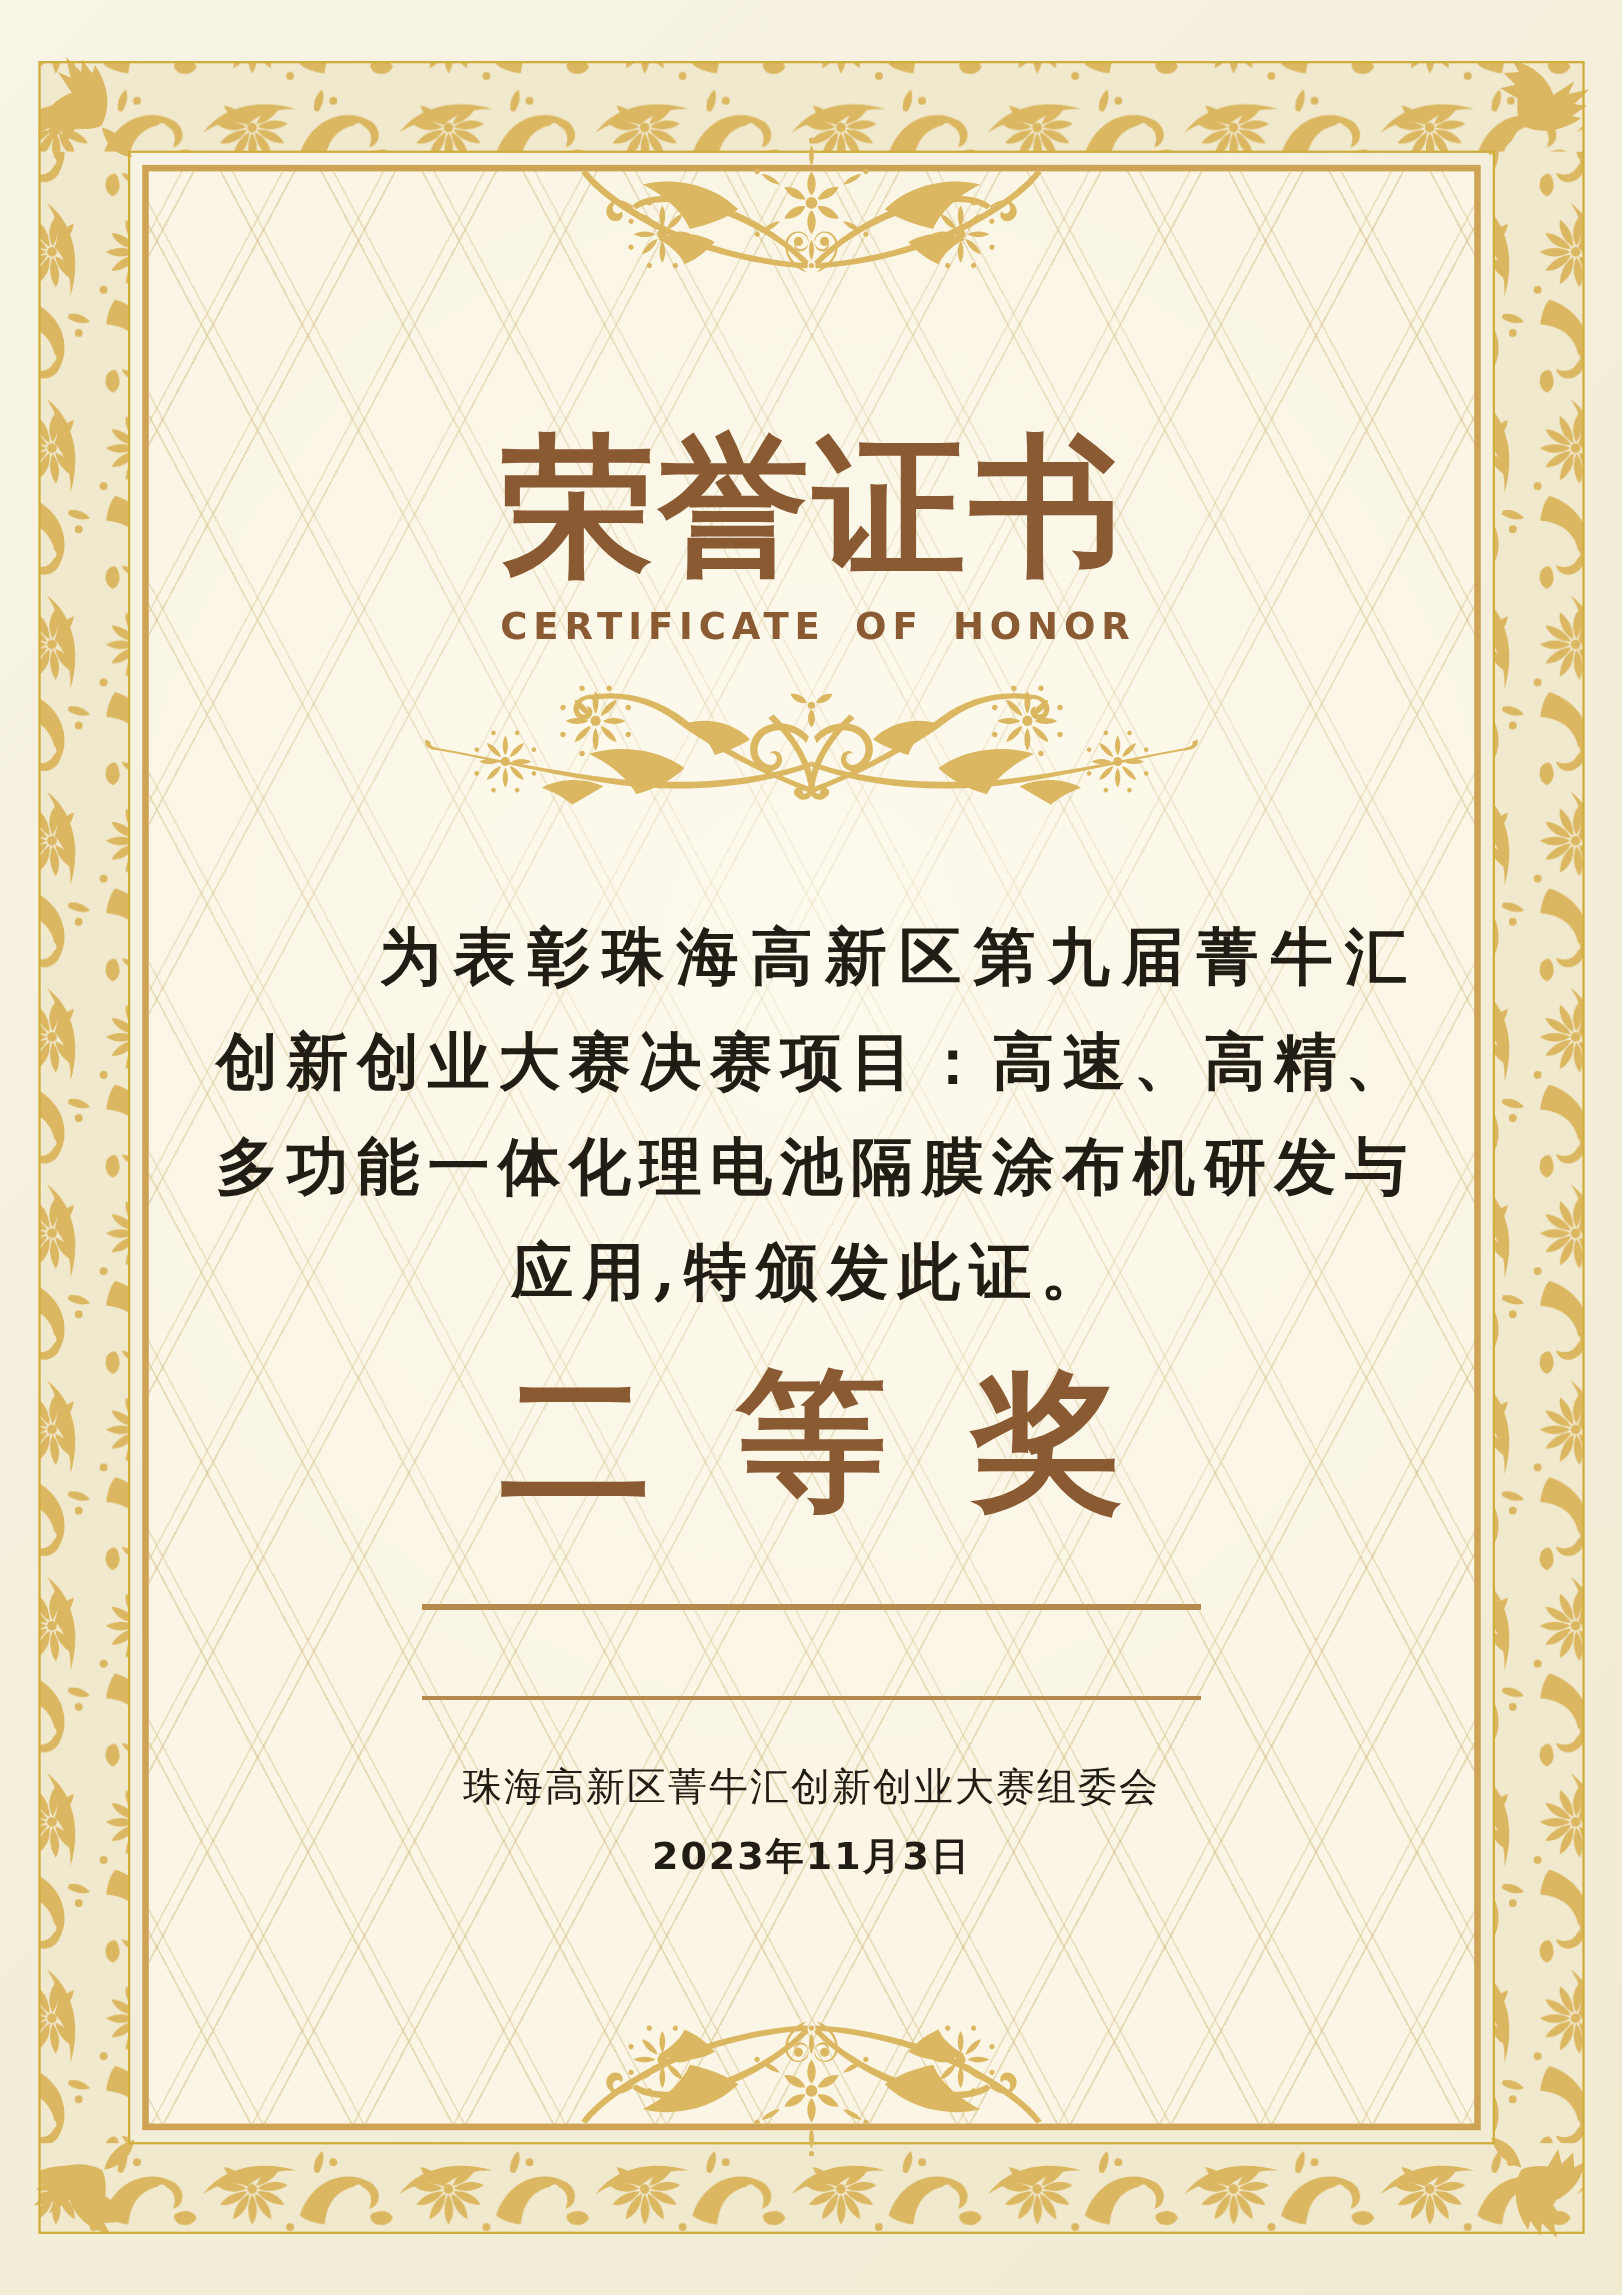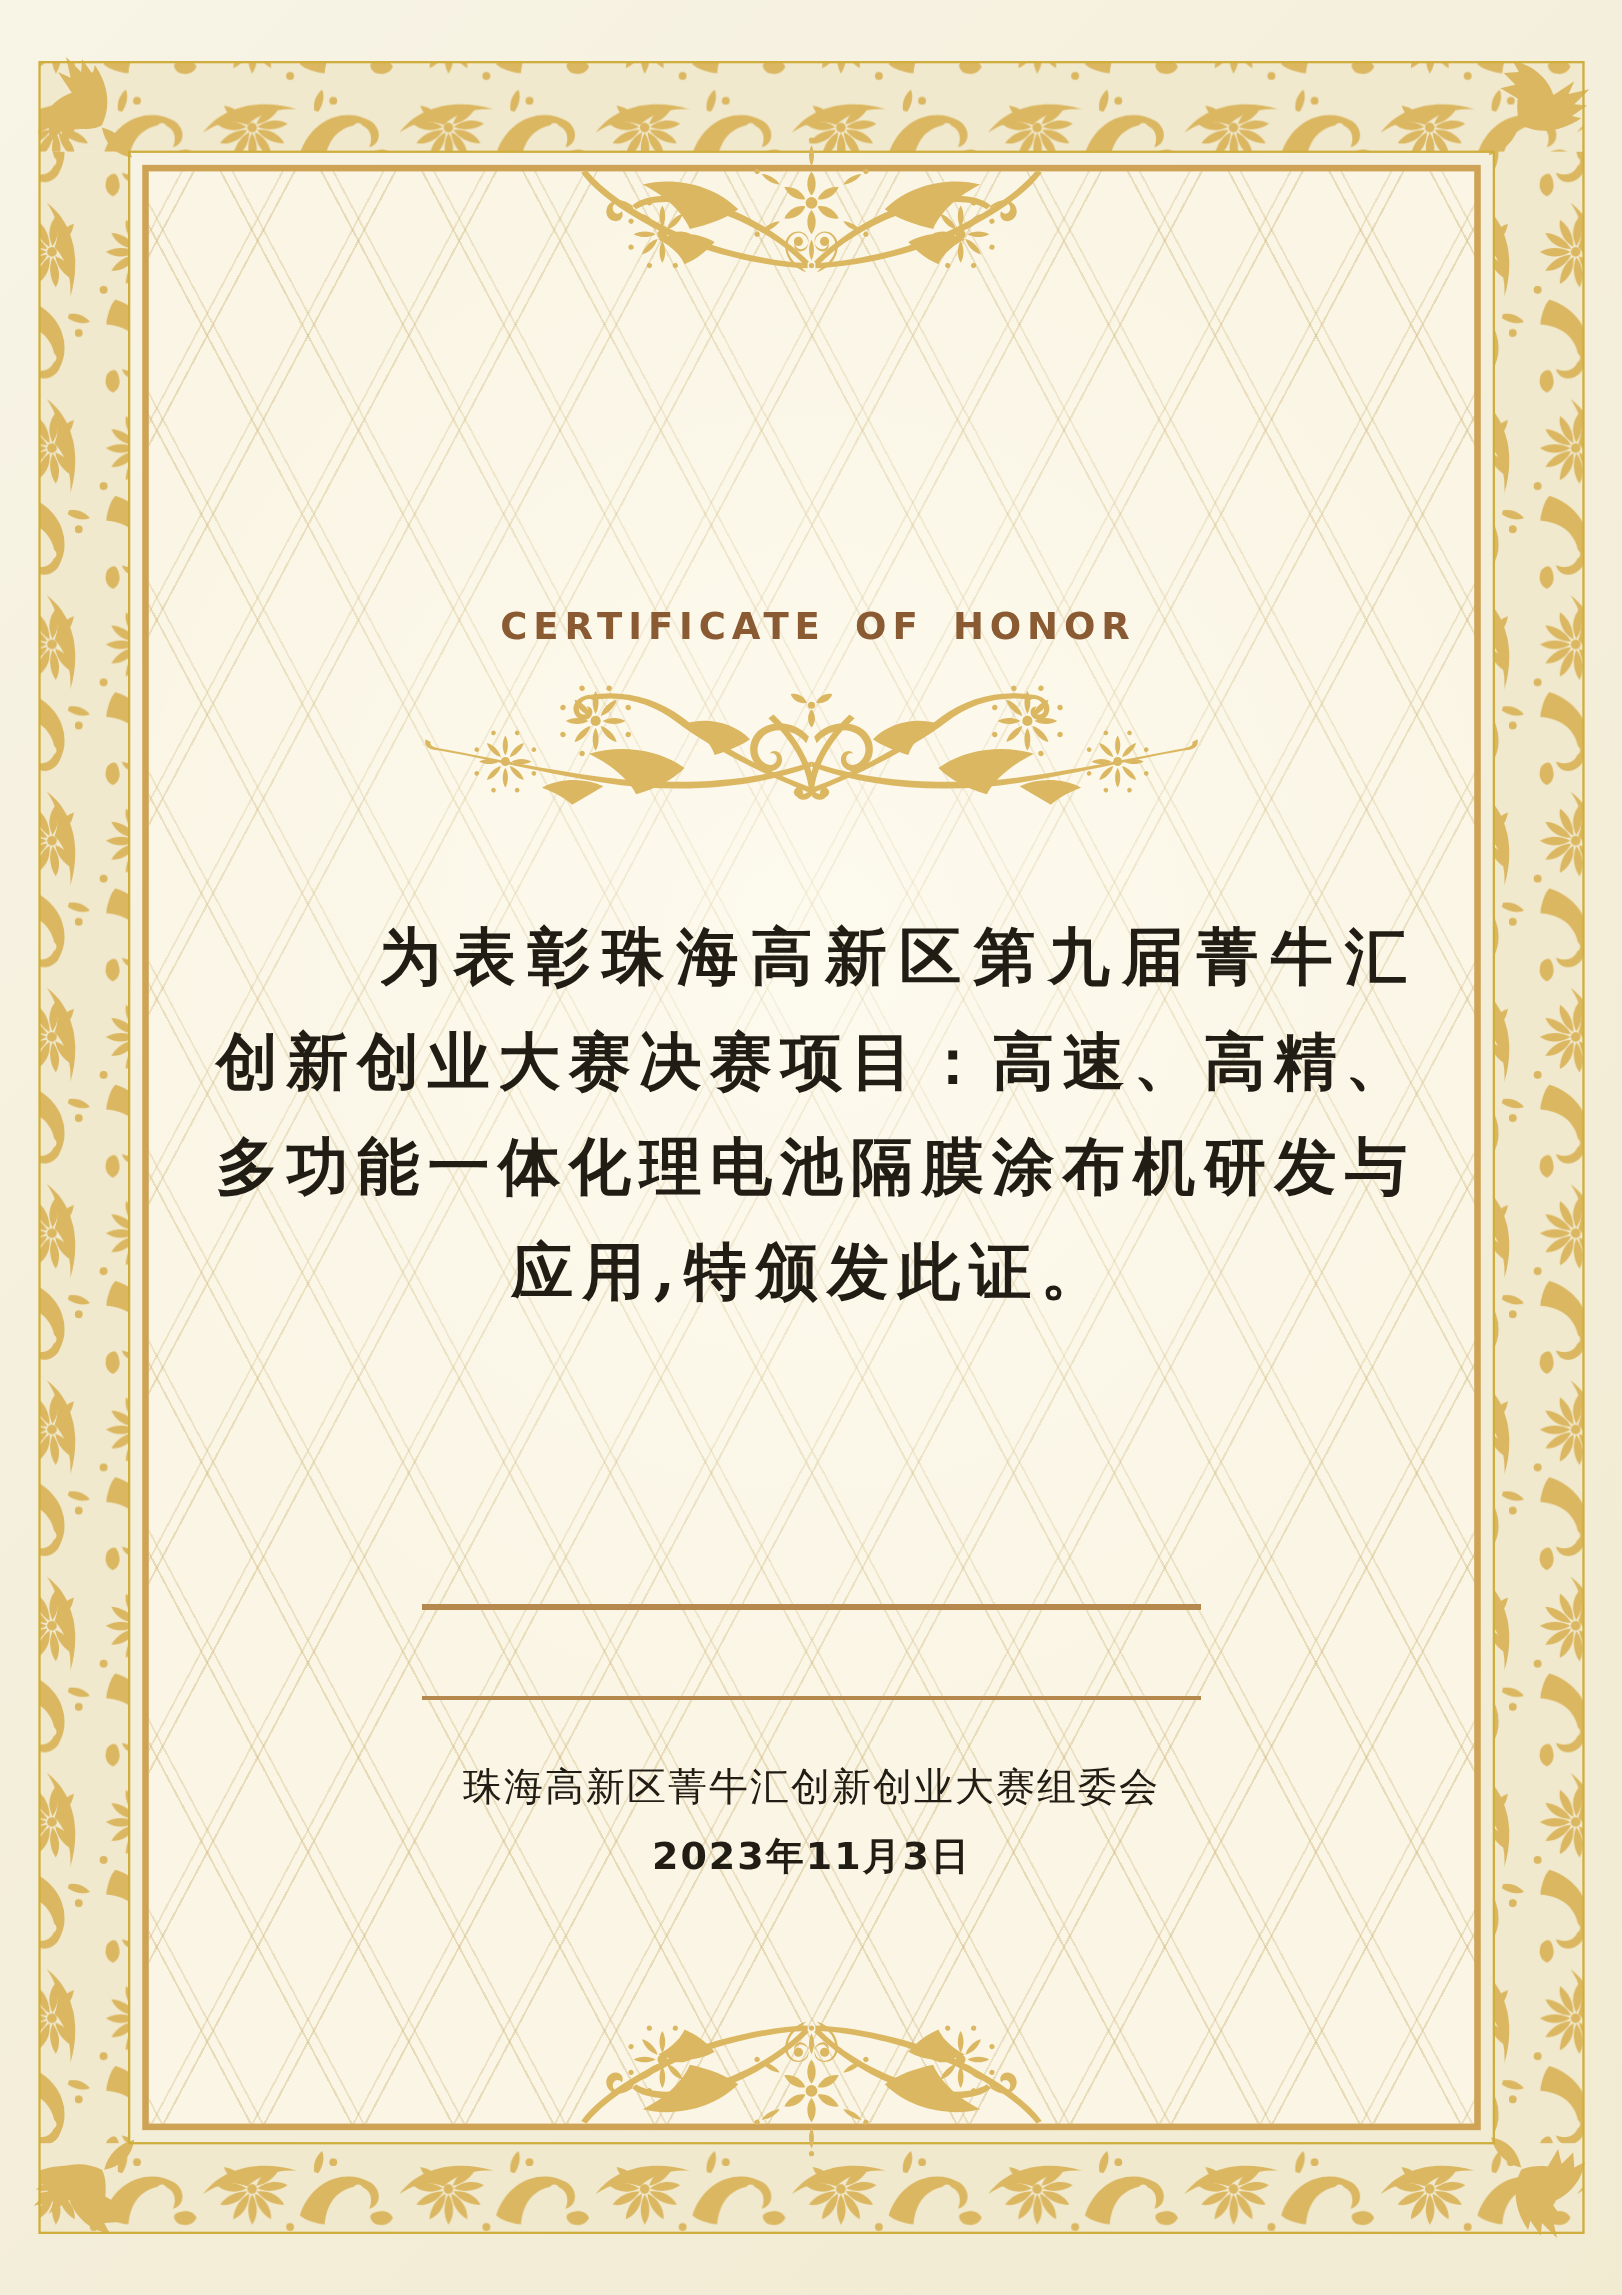--- a/index.html
+++ b/index.html
@@ -204,20 +204,21 @@
         <use href="#flTop" transform="translate(1240,258)"></use>
       </g>
     <g>
         <use href="#flDiv" transform="translate(1240,1056)"></use>
       </g>
     <g>
         <use href="#flTop" transform="translate(1240,3248) scale(1,-1)"></use>
       </g>
   </svg>
 
+  <div class="txt title">荣誉证书</div>
 
   <div class="txt subtitle">CERTIFICATE OF HONOR</div>
 
   <div class="body-block">
     <div class="body-line js-chars">
         <span style="flex: 0 0 auto; width: 151px;"></span>
         <span>为</span>
         <span>表</span>
         <span>彰</span>
         <span>珠</span>
@@ -266,20 +267,21 @@
         <span>涂</span>
         <span>布</span>
         <span>机</span>
         <span>研</span>
         <span>发</span>
         <span>与</span>
       </div>
     <div class="body-line last">应用,特颁发此证。</div>
   </div>
 
+  <div class="txt award">二等奖</div>
 
   <div class="rule rule-top"></div>
   <div class="rule rule-bottom"></div>
 
   <div class="txt issuer">珠海高新区菁牛汇创新创业大赛组委会</div>
 
   <div class="txt date">2023年11月3日</div>
 </div>
 
 

